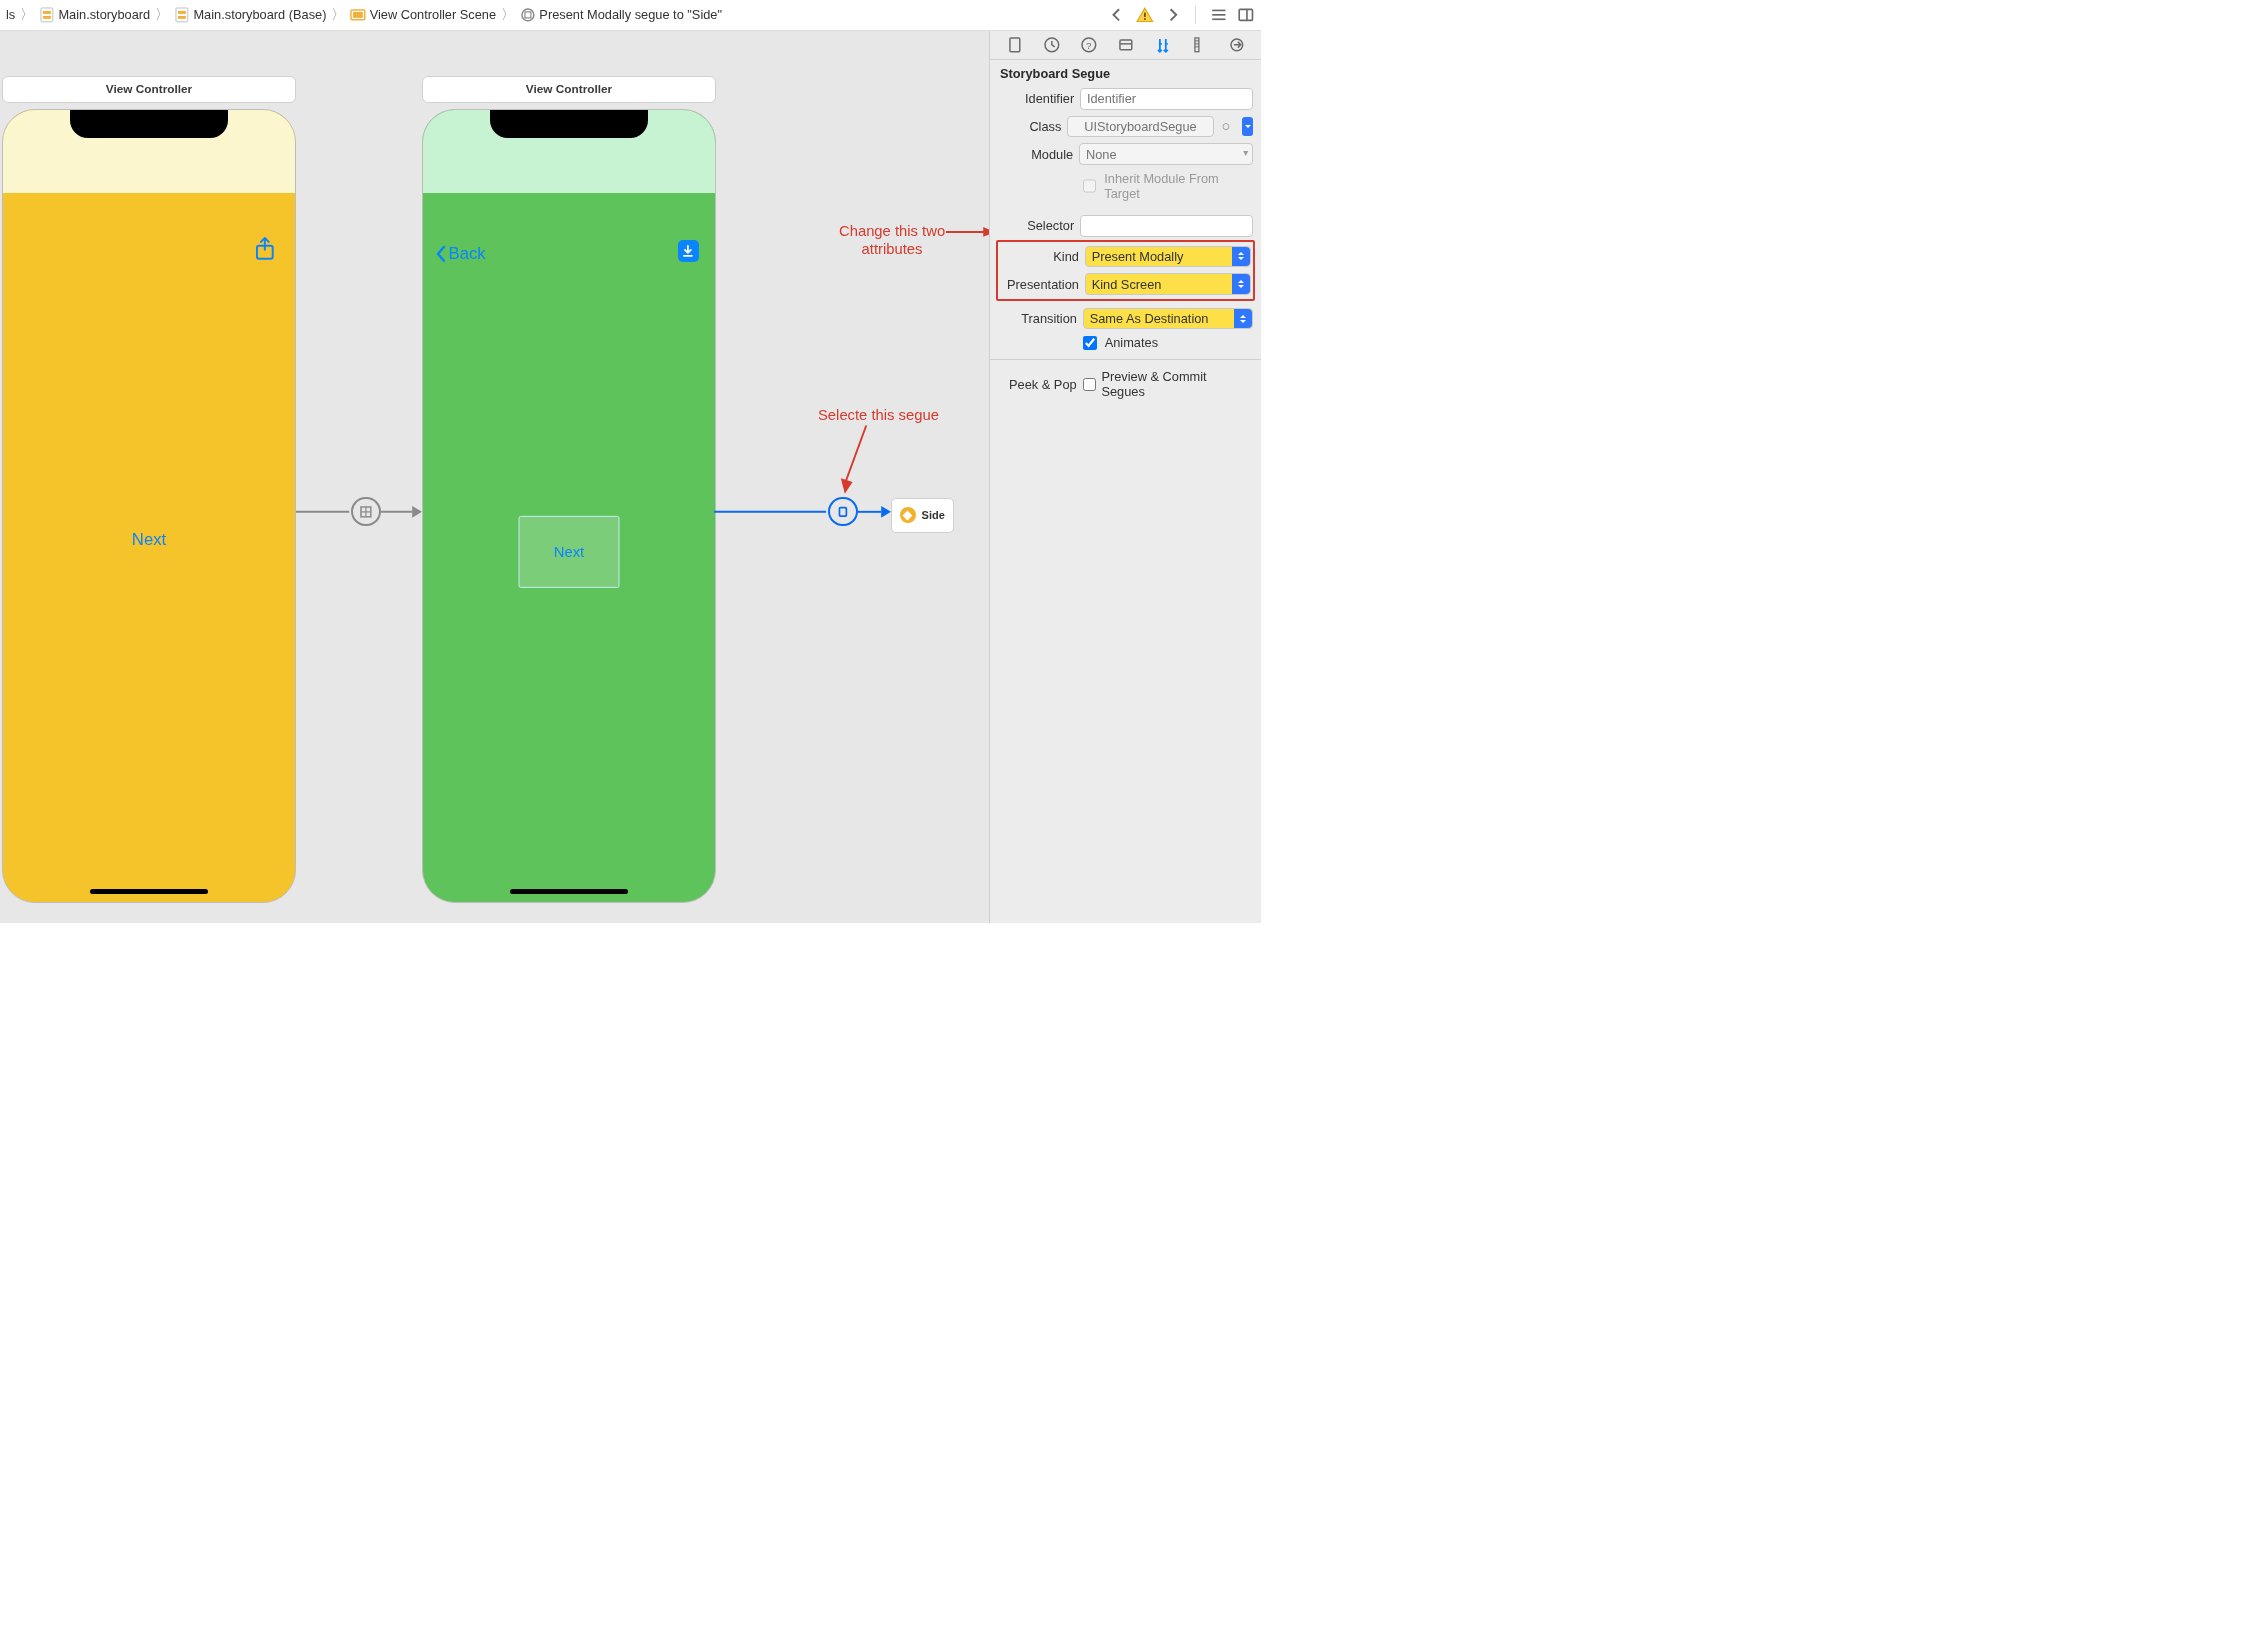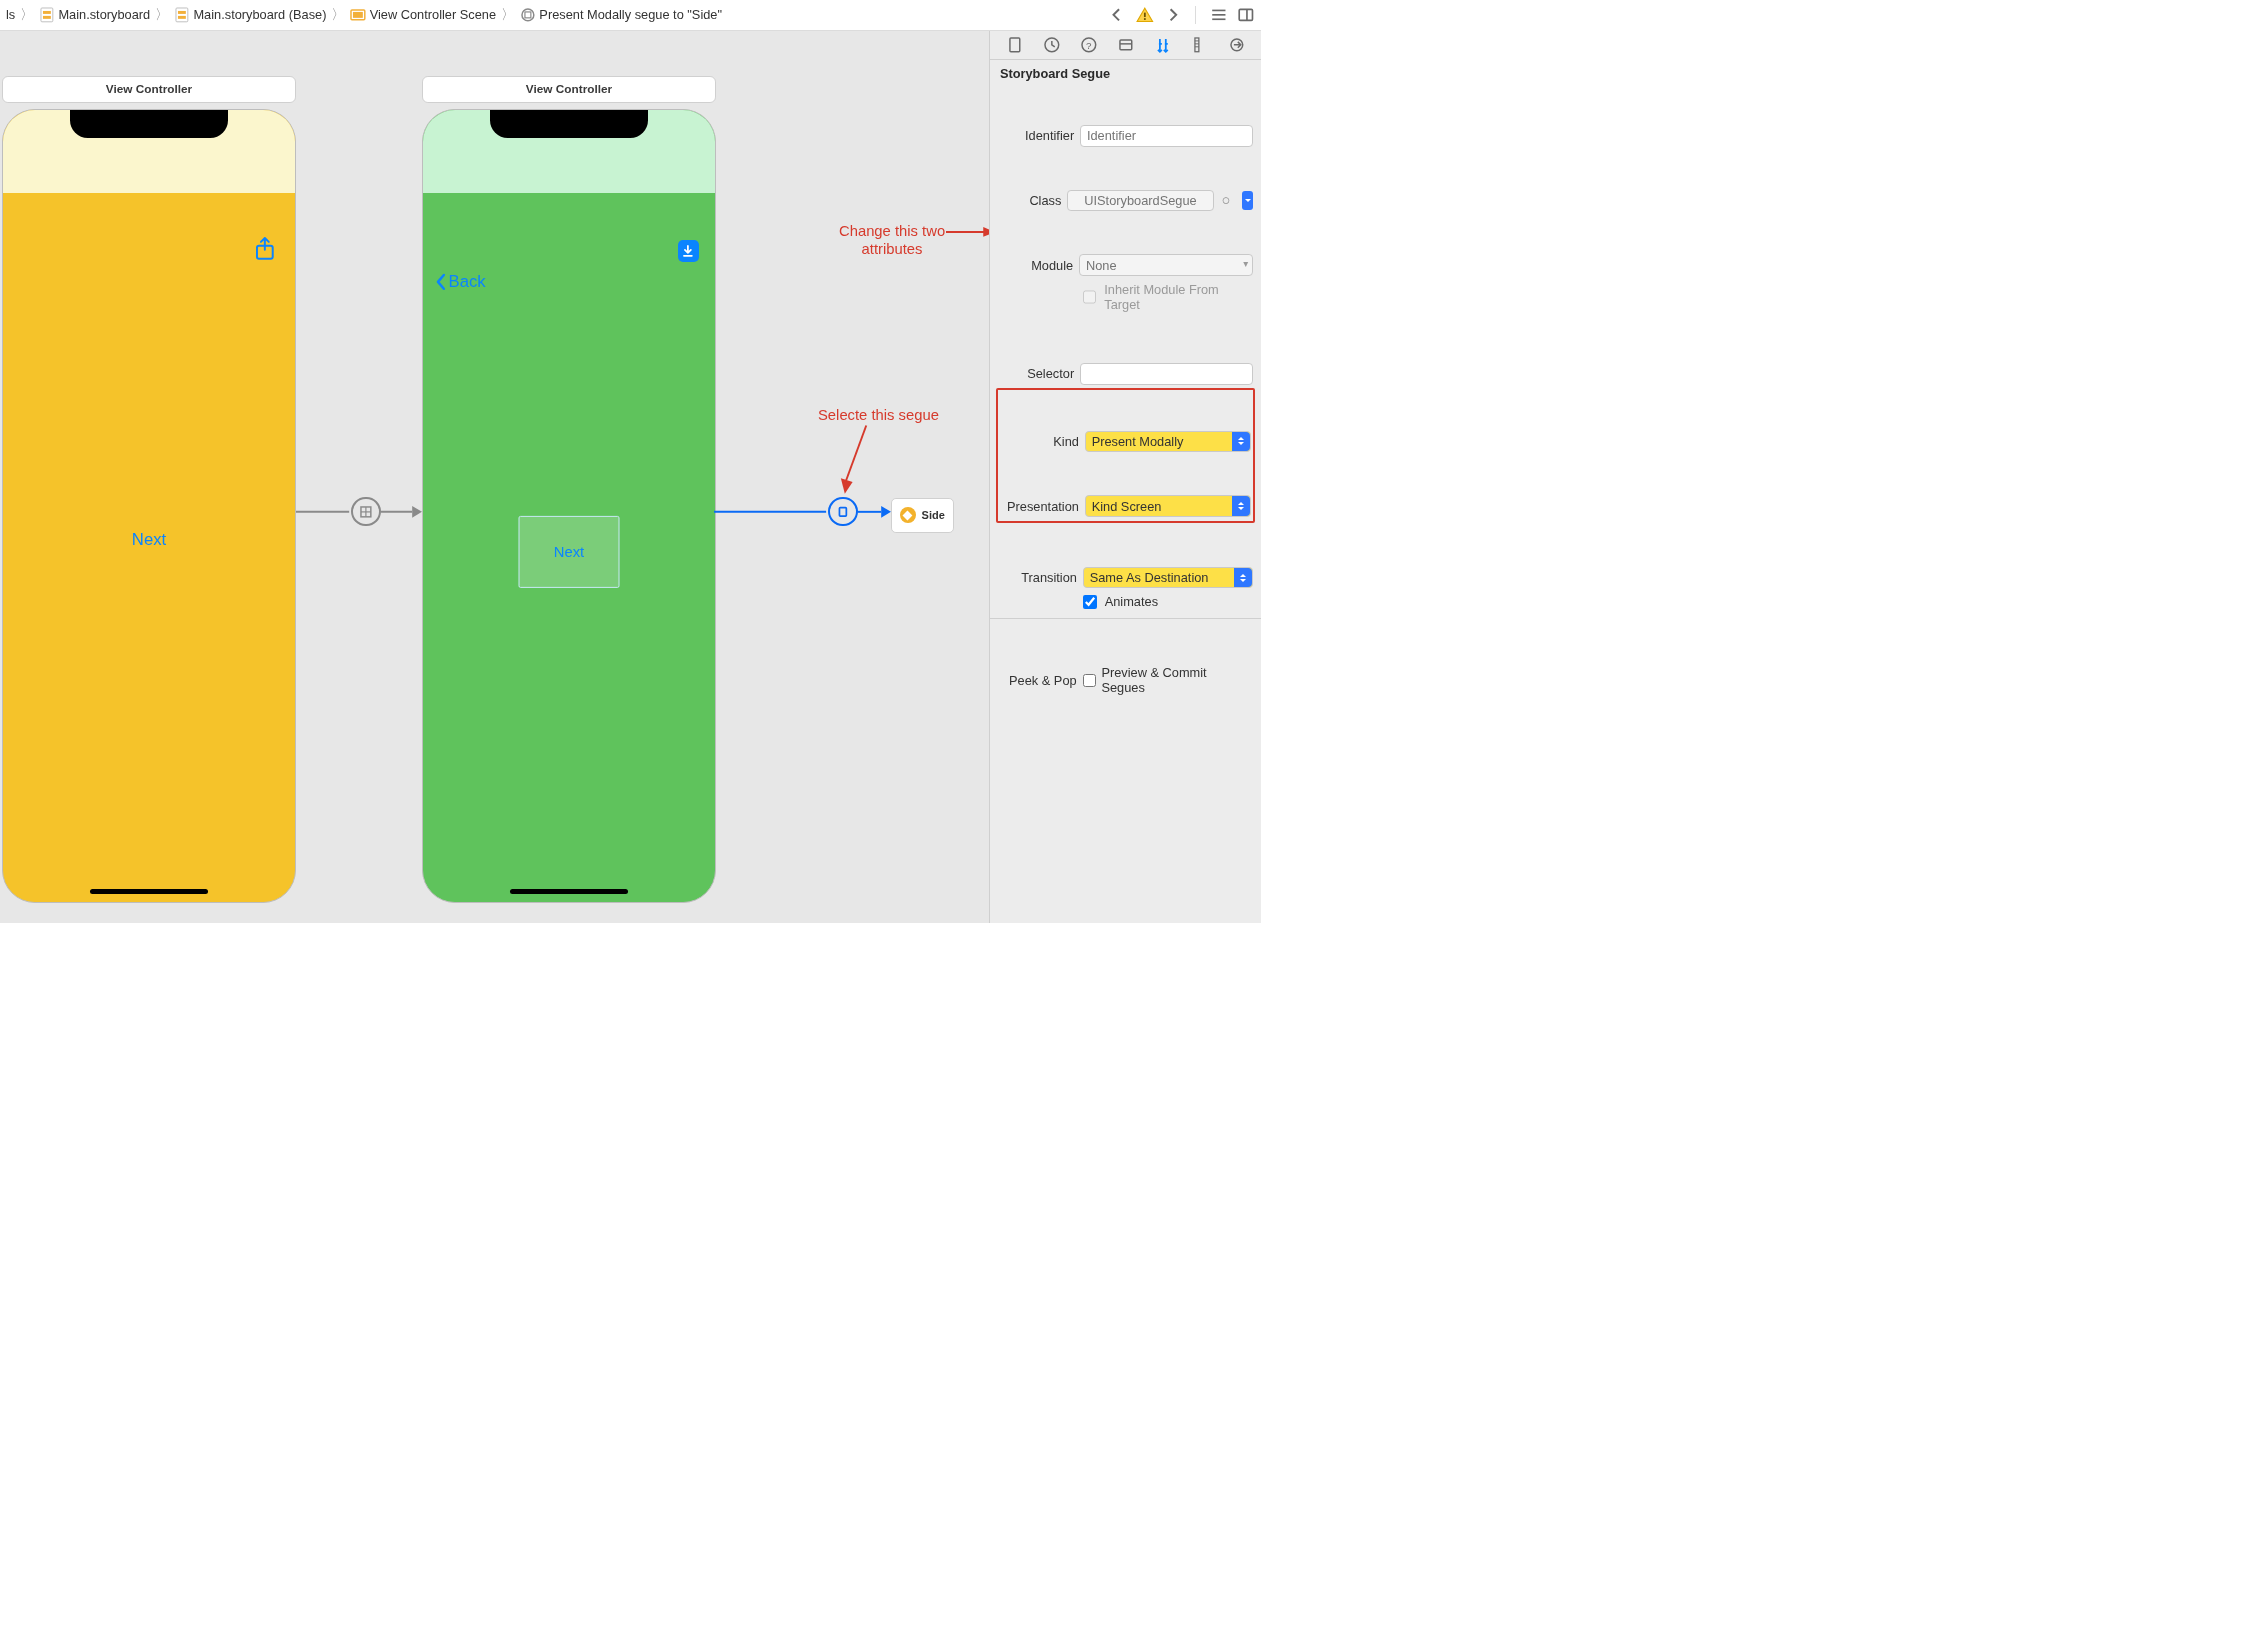--- a/index.html
+++ b/index.html
@@ -137,21 +137,21 @@
   
   .vc2 { left: 422px; top: 45px; }
   .vc2 .phone { background: #5fc35c; }
   .vc2 .phone-topzone {
     position:absolute; top:0; left:0; right:0; height:83px;
     background:#c8f3d2;
   }
   .vc2 .back-btn {
     position:absolute; top:134px; left:11.8px;
     color:#0a84ff; font-size:16.7px;
-    display:flex; align-items:center; gap:2px;margin-top:28px;
+    display:flex; align-items:center; gap:2px;
   }
   .vc2 .dl-icon {
     position:absolute; top:130px; right:15.8px;
     width:21.7px; height:21.7px; border-radius:4.9px;
     background:#0a84ff; display:flex; align-items:center; justify-content:center;
   }
   .vc2 .dl-icon svg { color:#fff; width:13.8px; height:13.8px; }
   .vc2 .container-view {
     position:absolute;
     left: 50%; top: 50%;
@@ -247,21 +247,20 @@
 
   .insp-section-title {
     font-weight:700; font-size:12.8px;
     padding: 5.9px 9.9px 3.9px;
     color:#2a2a2a;
   }
   .insp-row {
     display:flex; align-items:center;
     padding: 3px 7.9px 3px 7.9px;
     gap: 5.9px;
-    margin-top: 37px;
   }
   .insp-label {
     width: 79px;
     text-align:right;
     font-size:12.8px;
     color:#333;
   }
   .insp-field {
     flex:1 1 auto;
     height: 21.7px;

